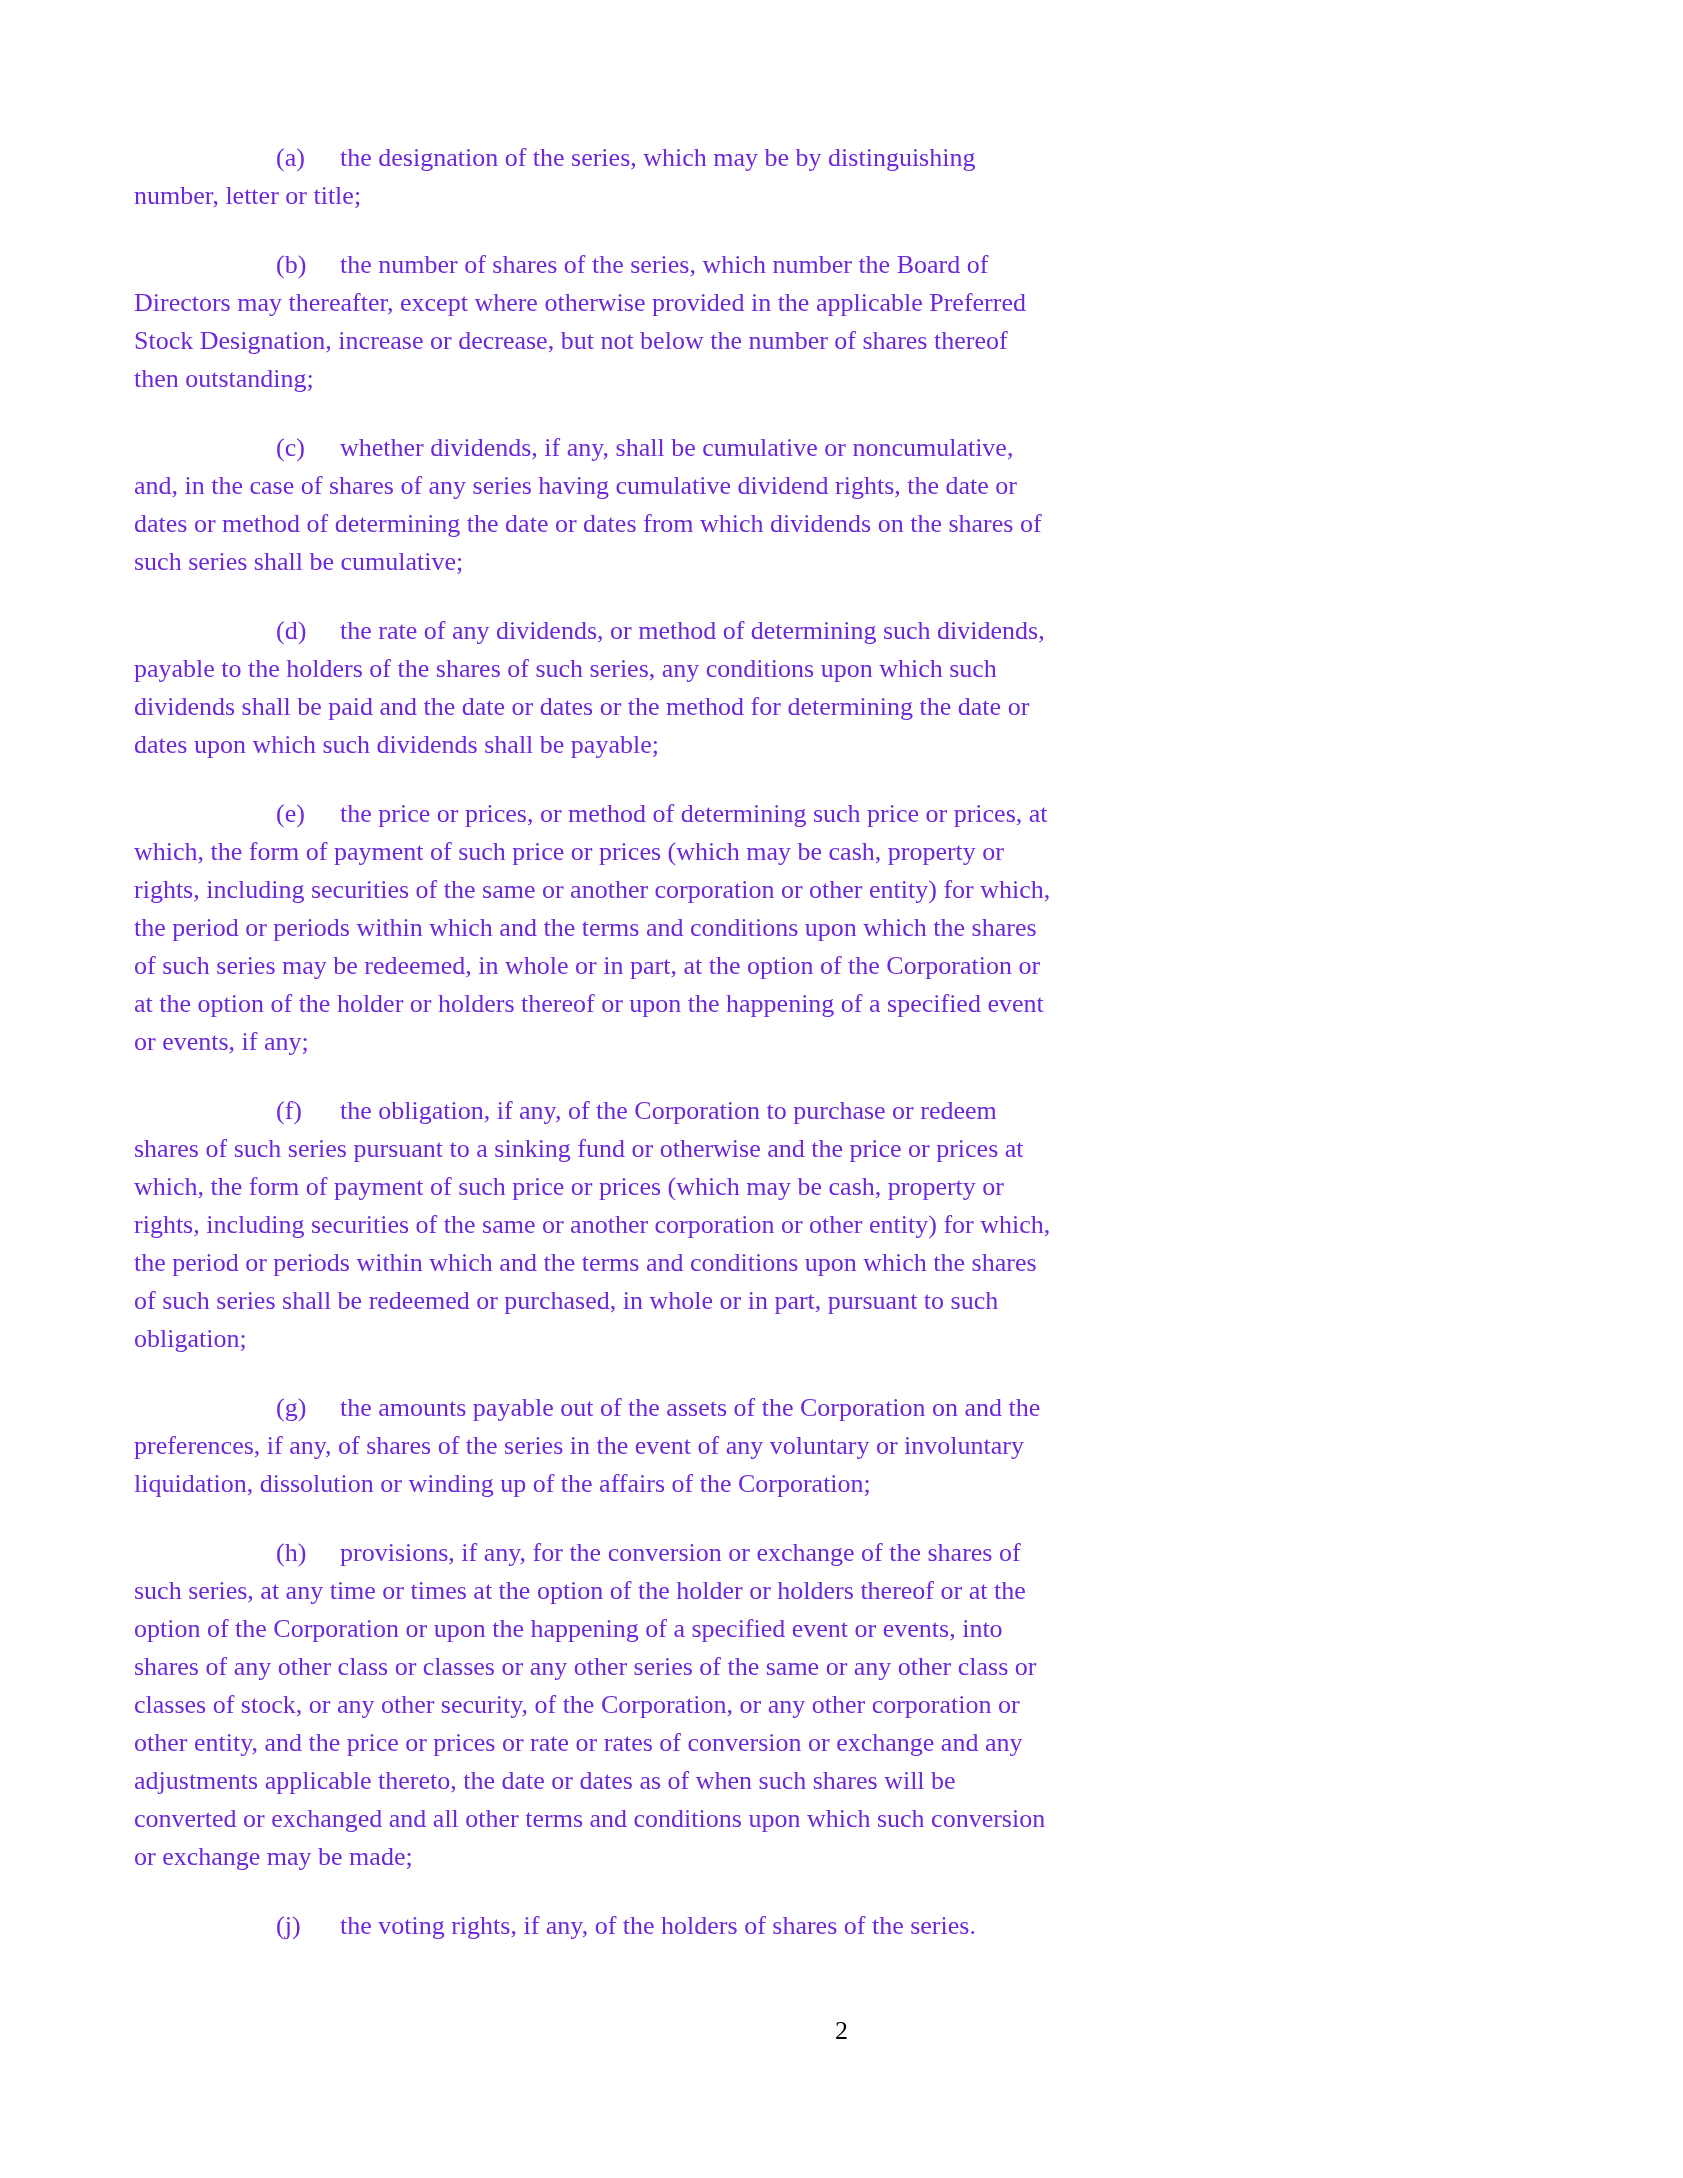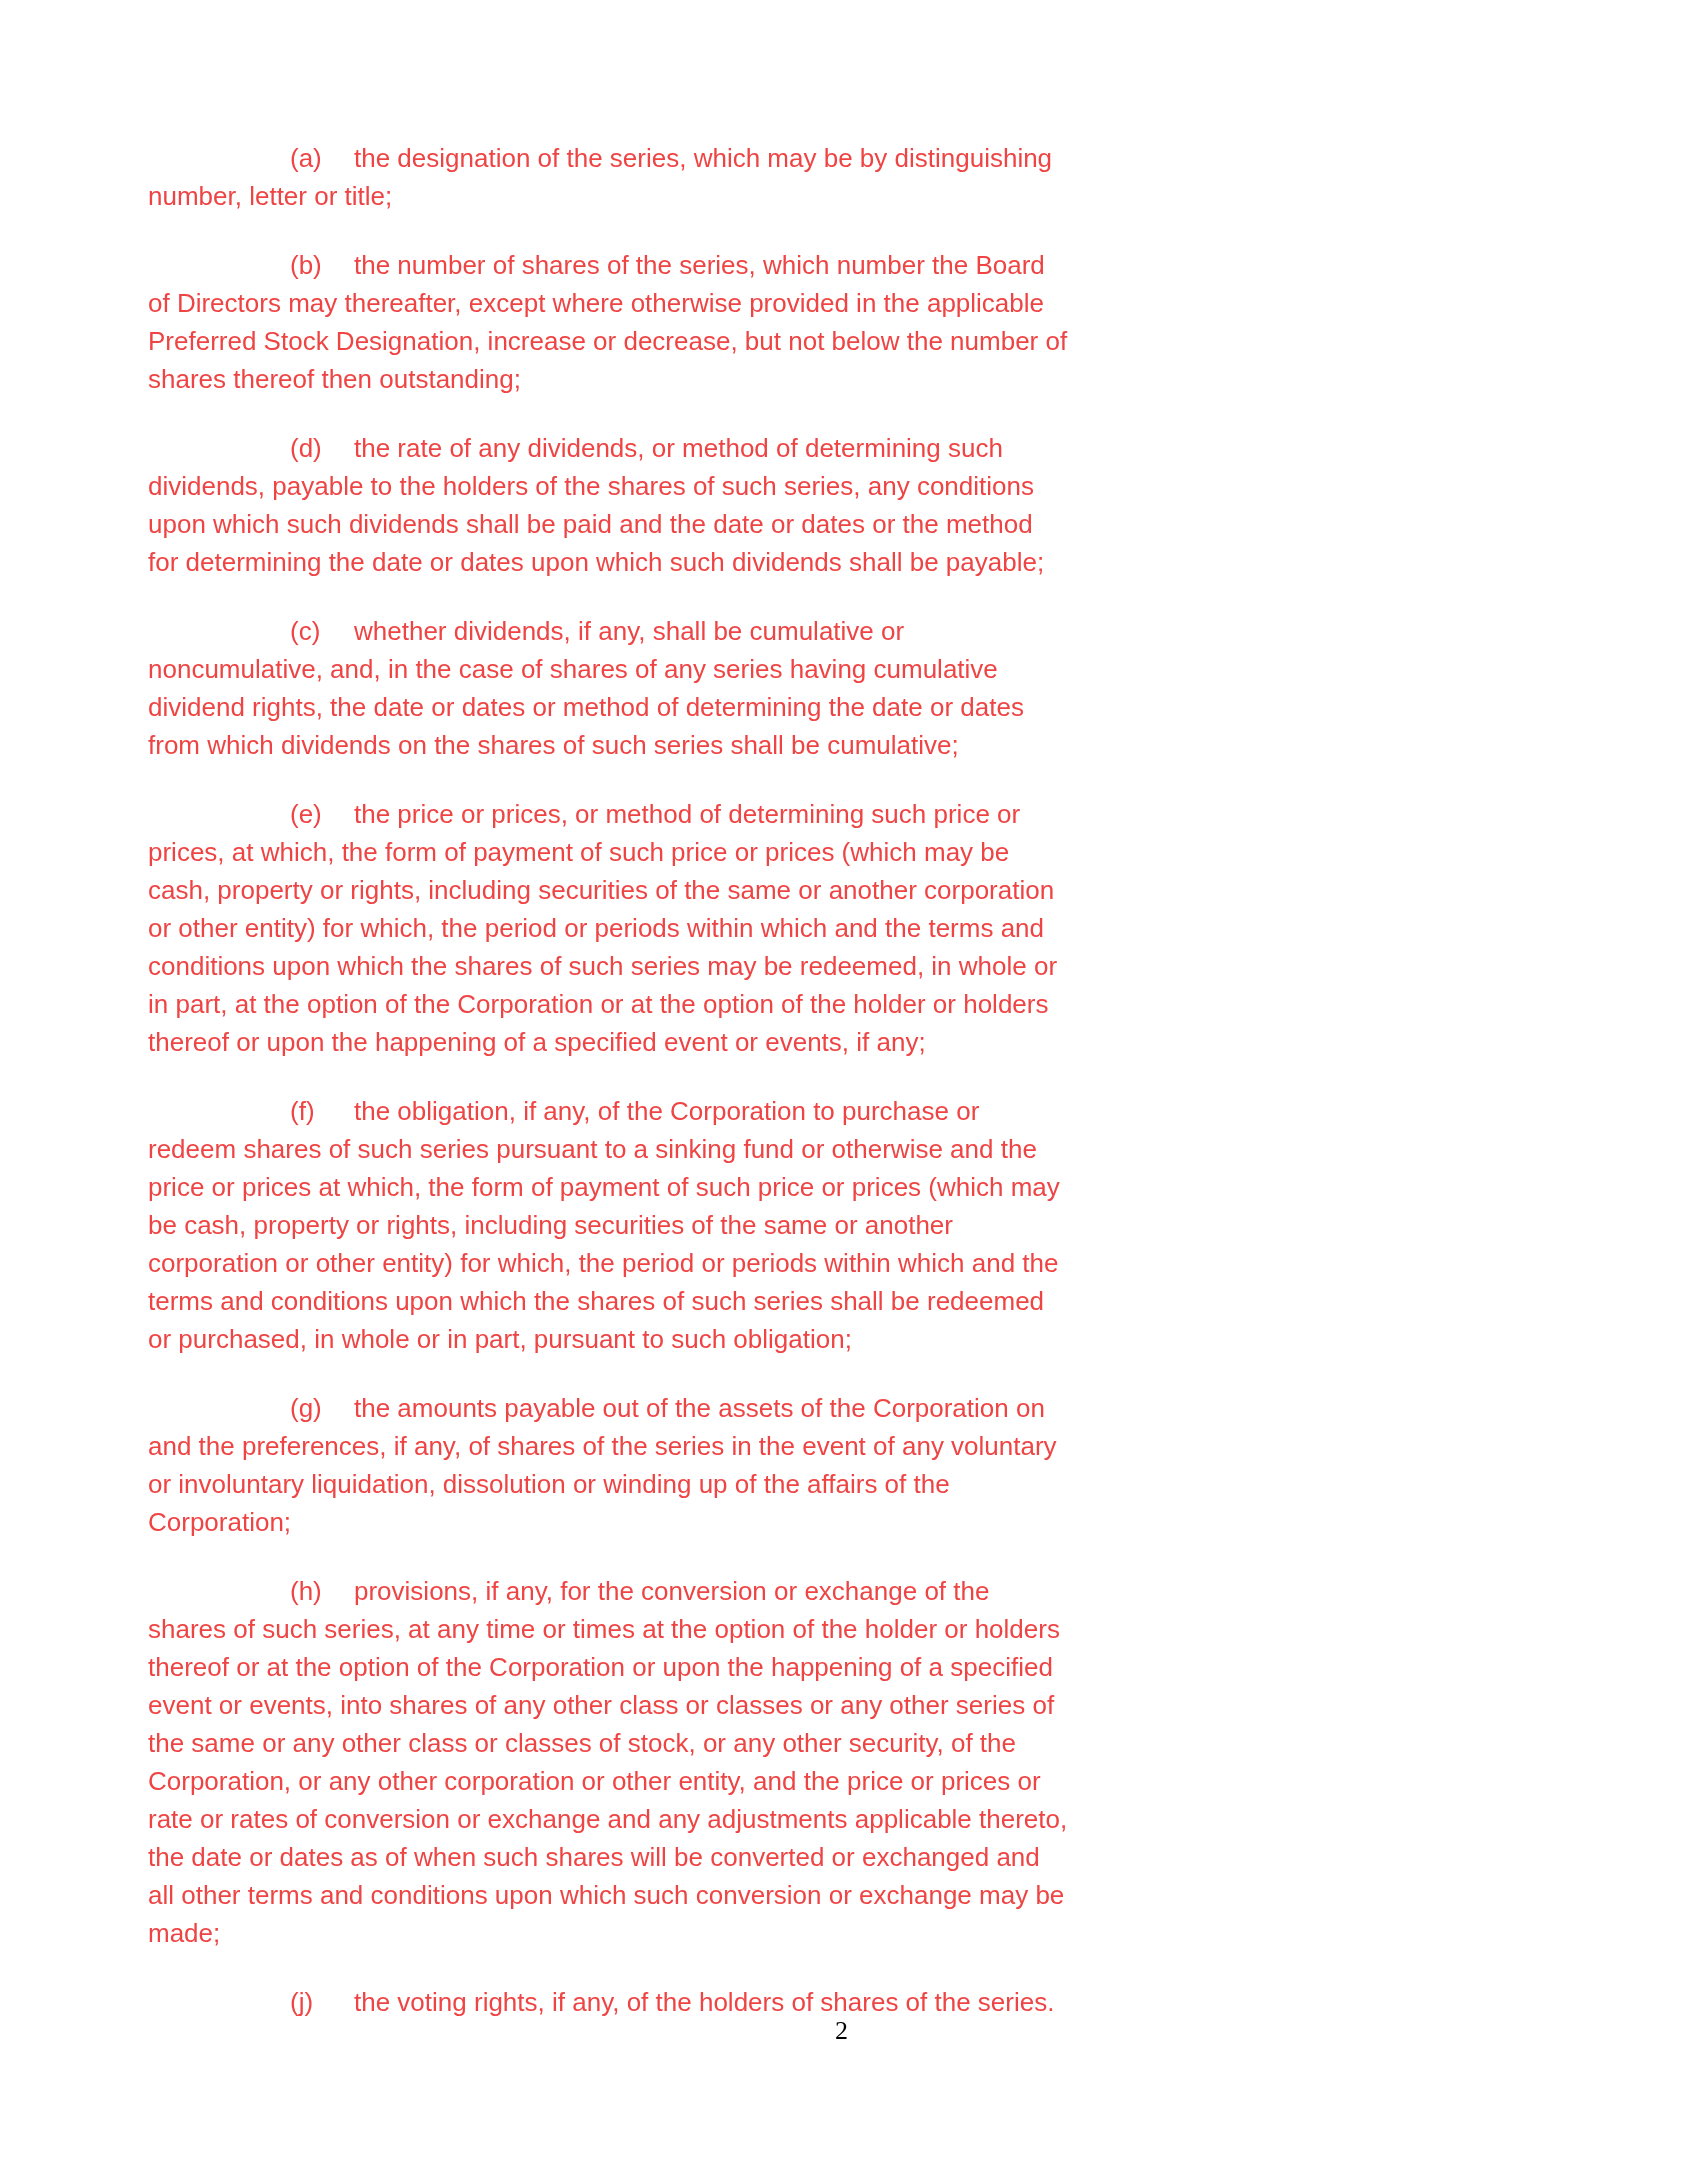--- a/index.html
+++ b/index.html
@@ -12,27 +12,27 @@
     position: relative;
     width: 1683px;
     height: 2178px;
     background: #ffffff;
     box-sizing: border-box;
     overflow: hidden;
   }
 
   .page-body {
     position: absolute;
-    left: 148px;
+    left: 134px;
     top: 139px;
     width: 921px;
-    font-family: Liberation Sans, sans-serif;
+    font-family: Liberation Serif, serif;
     font-size: 26px;
     line-height: 38px;
-    color: #ef4444;
+    color: #6d28d9;
     text-align: left;
   }
 
   .clause {
     margin: 0 0 31px 0;
     text-indent: 142px;
     text-align: left;
     white-space: normal;
   }
 
@@ -62,23 +62,23 @@
 <body>
 
 <div class="page">
 
   <div class="page-body">
 
     <p class="clause"><span class="marker">(a)</span><span>the designation of the series, which may be by distinguishing number, letter or title;</span></p>
 
     <p class="clause"><span class="marker">(b)</span><span>the number of shares of the series, which number the Board of Directors may thereafter, except where otherwise provided in the applicable Preferred Stock Designation, increase or decrease, but not below the number of shares thereof then outstanding;</span></p>
 
+    <p class="clause"><span class="marker">(c)</span><span>whether dividends, if any, shall be cumulative or noncumulative, and, in the case of shares of any series having cumulative dividend rights, the date or dates or method of determining the date or dates from which dividends on the shares of such series shall be cumulative;</span></p>
+
     <p class="clause"><span class="marker">(d)</span><span>the rate of any dividends, or method of determining such dividends, payable to the holders of the shares of such series, any conditions upon which such dividends shall be paid and the date or dates or the method for determining the date or dates upon which such dividends shall be payable;</span></p>
-
-    <p class="clause"><span class="marker">(c)</span><span>whether dividends, if any, shall be cumulative or noncumulative, and, in the case of shares of any series having cumulative dividend rights, the date or dates or method of determining the date or dates from which dividends on the shares of such series shall be cumulative;</span></p>
 
     <p class="clause"><span class="marker">(e)</span><span>the price or prices, or method of determining such price or prices, at which, the form of payment of such price or prices (which may be cash, property or rights, including securities of the same or another corporation or other entity) for which, the period or periods within which and the terms and conditions upon which the shares of such series may be redeemed, in whole or in part, at the option of the Corporation or at the option of the holder or holders thereof or upon the happening of a specified event or events, if any;</span></p>
 
     <p class="clause"><span class="marker">(f)</span><span>the obligation, if any, of the Corporation to purchase or redeem shares of such series pursuant to a sinking fund or otherwise and the price or prices at which, the form of payment of such price or prices (which may be cash, property or rights, including securities of the same or another corporation or other entity) for which, the period or periods within which and the terms and conditions upon which the shares of such series shall be redeemed or purchased, in whole or in part, pursuant to such obligation;</span></p>
 
     <p class="clause"><span class="marker">(g)</span><span>the amounts payable out of the assets of the Corporation on and the preferences, if any, of shares of the series in the event of any voluntary or involuntary liquidation, dissolution or winding up of the affairs of the Corporation;</span></p>
 
     <p class="clause"><span class="marker">(h)</span><span>provisions, if any, for the conversion or exchange of the shares of such series, at any time or times at the option of the holder or holders thereof or at the option of the Corporation or upon the happening of a specified event or events, into shares of any other class or classes or any other series of the same or any other class or classes of stock, or any other security, of the Corporation, or any other corporation or other entity, and the price or prices or rate or rates of conversion or exchange and any adjustments applicable thereto, the date or dates as of when such shares will be converted or exchanged and all other terms and conditions upon which such conversion or exchange may be made;</span></p>
 
 

